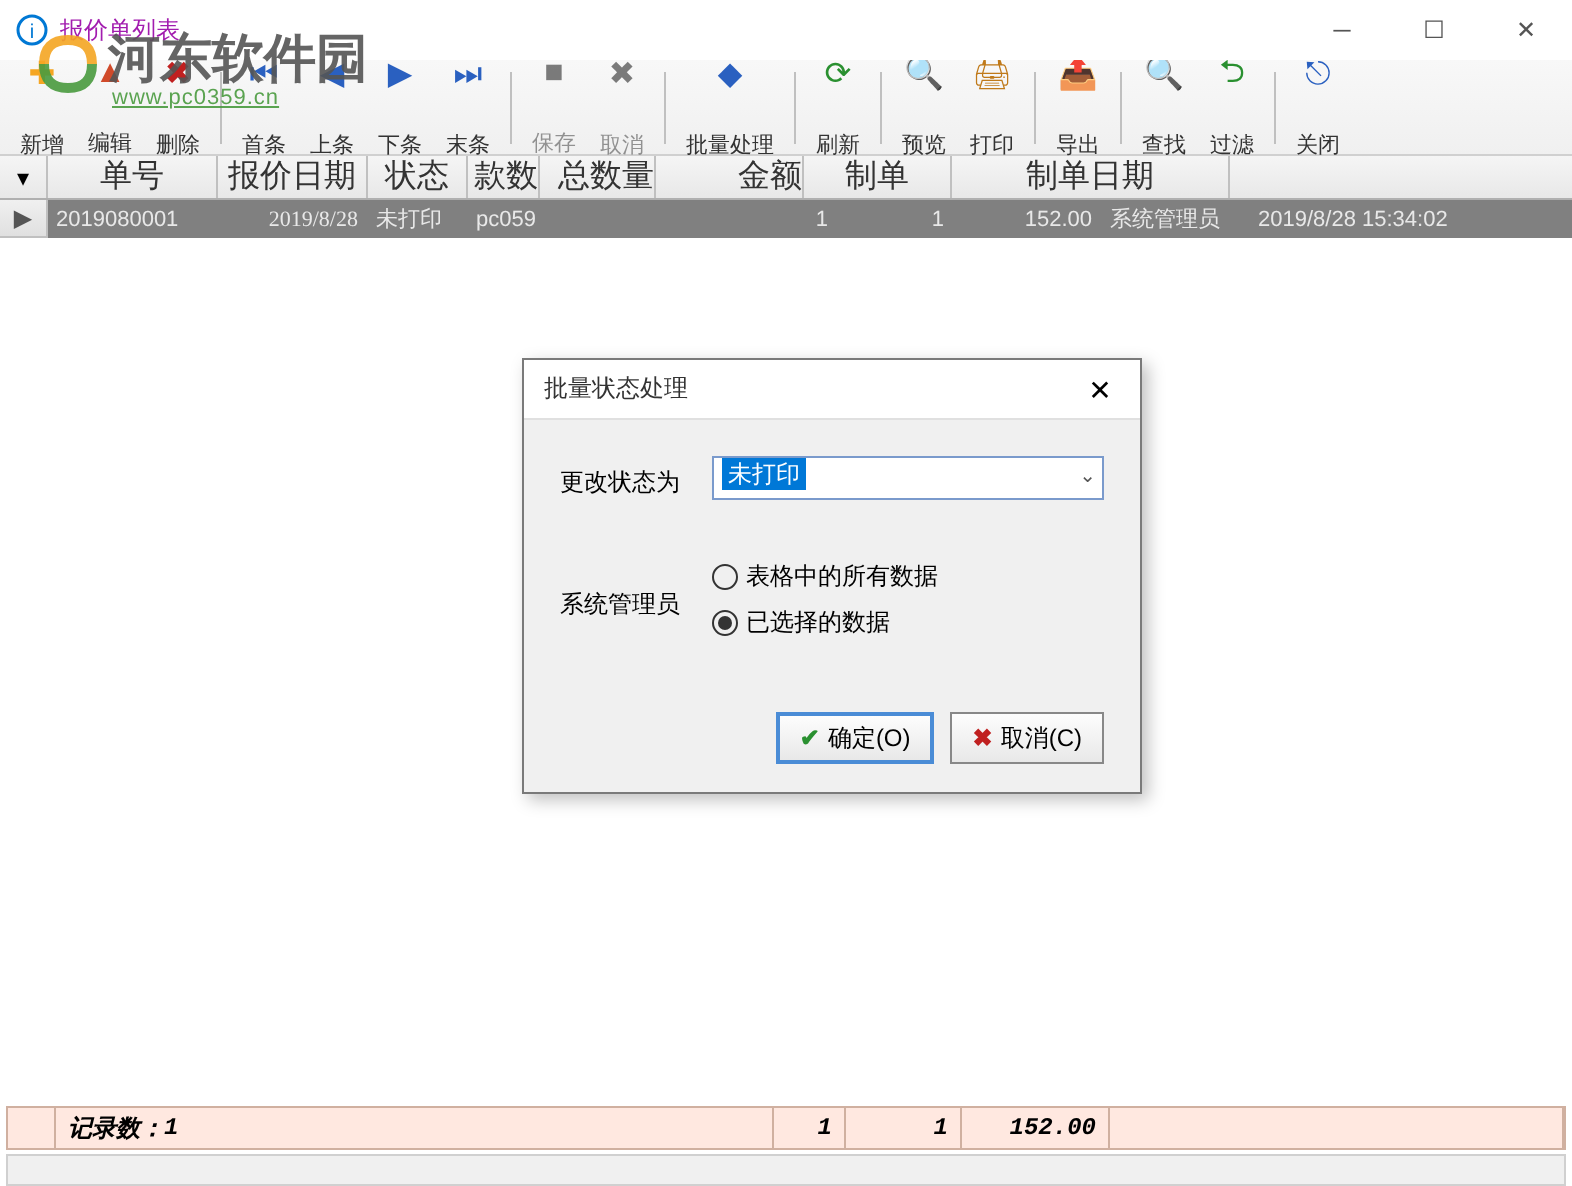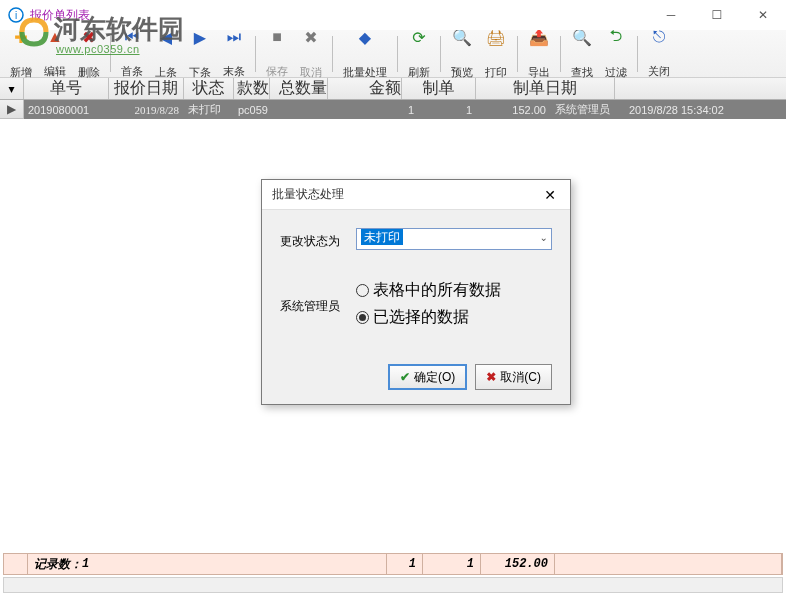--- a/index.html
+++ b/index.html
@@ -42,21 +42,21 @@
     .dialog { position: absolute; left: 261px; top: 179px; width: 310px; background: #f0f0f0; border: 1px solid #7a7a7a; box-shadow: 3px 3px 8px rgba(0,0,0,0.25); }
     .dialog-title { height: 30px; background: #fff; display: flex; align-items: center; padding: 0 10px; font-size: 12px; color: #333; border-bottom: 1px solid #e0e0e0; }
     .dialog-close { position: absolute; right: 6px; top: 4px; width: 28px; height: 22px; display: flex; align-items: center; justify-content: center; cursor: pointer; font-size: 14px; }
     .dialog-body { padding: 18px 18px 14px 18px; }
     .dialog-row { display: flex; align-items: center; margin-bottom: 30px; }
     .dialog-label { width: 76px; font-size: 12px; padding-top: 4px; }
     .dialog-select { flex: 1; height: 22px; border: 1px solid #7a9acc; background: #fff; padding: 0 4px; font-size: 12px; position: relative; }
     .dialog-select-sel { background: #0078d7; color: #fff; padding: 1px 3px; }
     .dialog-select-arrow { position: absolute; right: 3px; top: 3px; color: #555; font-size: 10px; }
     .radio-group { display: flex; flex-direction: column; gap: 6px; }
-    .radio-item { display: flex; align-items: center; gap: 4px; font-size: 16px; cursor: pointer; }
+    .radio-item { display: flex; align-items: center; gap: 4px; font-size: 12px; cursor: pointer; }
     .radio { width: 13px; height: 13px; border: 1px solid #333; border-radius: 50%; display: inline-flex; align-items: center; justify-content: center; }
     .radio.checked::after { content: ''; width: 7px; height: 7px; background: #333; border-radius: 50%; }
     .dialog-buttons { display: flex; justify-content: flex-end; gap: 8px; padding-top: 6px; }
     .dlg-btn { height: 26px; padding: 0 10px; border: 1px solid #888; background: linear-gradient(#fdfdfd,#e8e8e8); display: flex; align-items: center; gap: 4px; font-size: 12px; cursor: pointer; }
     .dlg-btn.primary { border: 2px solid #4a8cd6; }
     .dlg-btn-icon { font-weight: bold; }
     .ok-icon { color: #2a9030; }
     .cancel-icon { color: #c02020; }
     
     .col-danhao { width: 85px; }

